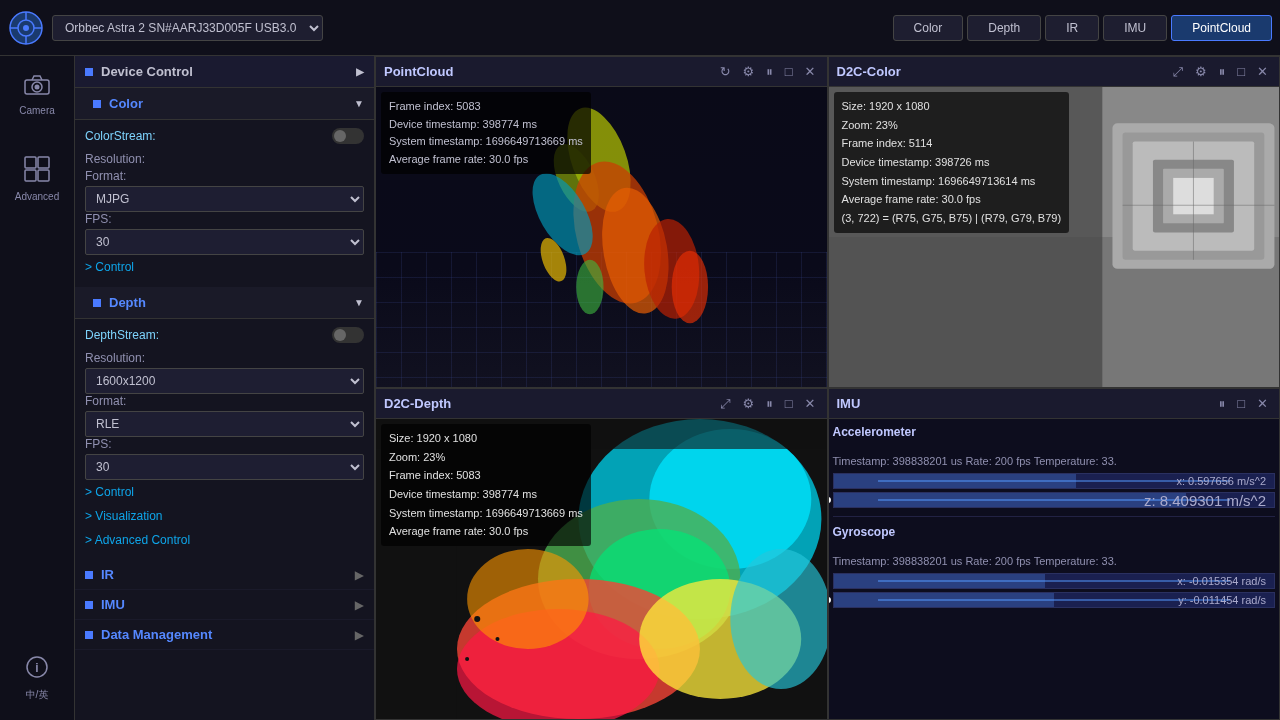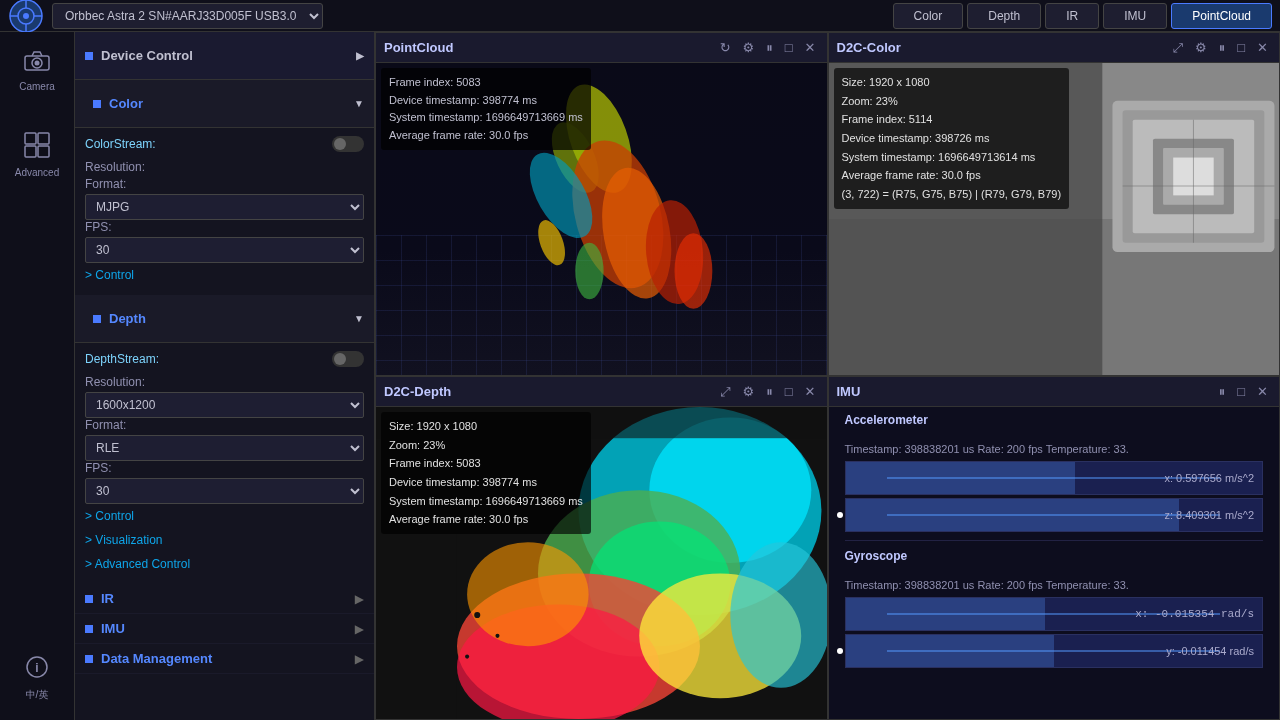--- a/index.html
+++ b/index.html
@@ -10,21 +10,21 @@
       font-size: 12px;
       width: 1280px;
       height: 720px;
       overflow: hidden;
       display: flex;
       flex-direction: column;
     }
     
     .topbar {
       background: #0f0f1a;
-      height: 32px;
+      height: 56px;
       display: flex;
       align-items: center;
       padding: 0 8px;
       border-bottom: 1px solid #333;
       flex-shrink: 0;
     }
     .logo {
       width: 36px;
       height: 36px;
       margin-right: 8px;
@@ -99,21 +99,21 @@
     .control-panel {
       width: 300px;
       background: #141420;
       overflow-y: auto;
       border-right: 1px solid #333;
       flex-shrink: 0;
     }
     .section-header {
       display: flex;
       align-items: center;
-      padding: 16px 10px;
+      padding: 8px 10px;
       background: #1a1a30;
       border-bottom: 1px solid #333;
       cursor: pointer;
       font-size: 13px;
       font-weight: bold;
     }
     .section-header .sq {
       width: 8px;
       height: 8px;
       background: #4a7aff;
@@ -270,21 +270,21 @@
       background: rgba(0,0,0,0.65);
       padding: 5px 8px;
       border-radius: 3px;
       line-height: 1.7;
       font-size: 11px;
       color: #e0e0e0;
     }
     
     .imu-content {
       background: #0d0d1e;
-      padding: 6px 16px;
+      padding: 6px 4px;
       overflow-y: auto;
       height: 100%;
     }
     .imu-section-title {
       color: #c0c8ff;
       font-size: 12px;
       margin-bottom: 4px;
       font-weight: bold;
     }
     .imu-meta {
@@ -293,21 +293,21 @@
       margin-bottom: 6px;
       margin-top: 16px;
     }
     .imu-channel-row {
       display: flex;
       align-items: center;
       margin-bottom: 3px;
     }
     .imu-channel-bar {
       flex: 1;
-      height: 34px;
+      height: 16px;
       background: #1a2050;
       border: 1px solid #2a3060;
       position: relative;
       overflow: hidden;
     }
     .imu-channel-fill {
       position: absolute;
       top: 0;
       left: 0;
       height: 100%;
@@ -654,34 +654,34 @@
               <div style="position:absolute;top:50%;right:8px;transform:translateY(-50%);font-size:11px;color:#aaaacc;">x: 0.597656 m/s^2</div>
             </div>
           </div>
 
 
           <div class="imu-channel-row" style="position:relative;">
             <div style="position:absolute;left:-8px;top:50%;transform:translateY(-50%);width:6px;height:6px;background:#fff;border-radius:50%;z-index:2;"></div>
             <div class="imu-channel-bar">
               <div class="imu-channel-fill" style="width:80%;"></div>
               <div class="imu-channel-line"></div>
-              <div style="position:absolute;top:50%;right:8px;transform:translateY(-50%);font-size:11px;color:#aaaacc;">z: 8.409301 m/s^2</div>
+              <div style="position:absolute;top:50%;right:8px;transform:translateY(-50%);font-size:15px;color:#aaaacc;">z: 8.409301 m/s^2</div>
             </div>
           </div>
 
           <hr class="imu-separator">
 
           <div class="imu-section-title">Gyroscope</div>
           <div class="imu-meta">Timestamp: 398838201 us   Rate: 200 fps   Temperature: 33.</div>
 
           <div class="imu-channel-row">
             <div class="imu-channel-bar">
               <div class="imu-channel-fill" style="width:48%;"></div>
               <div class="imu-channel-line"></div>
-              <div style="position:absolute;top:50%;right:8px;transform:translateY(-50%);font-size:11px;color:#aaaacc;font-family:Liberation Mono, monospace;">x: -0.015354 rad/s</div>
+              <div style="position:absolute;top:50%;right:8px;transform:translateY(-50%);font-size:11px;color:#aaaacc;">x: -0.015354 rad/s</div>
             </div>
           </div>
 
           <div class="imu-channel-row" style="position:relative;">
             <div style="position:absolute;left:-8px;top:50%;transform:translateY(-50%);width:6px;height:6px;background:#fff;border-radius:50%;z-index:2;"></div>
             <div class="imu-channel-bar">
               <div class="imu-channel-fill" style="width:50%;"></div>
               <div class="imu-channel-line"></div>
               <div style="position:absolute;top:50%;right:8px;transform:translateY(-50%);font-size:11px;color:#aaaacc;">y: -0.011454 rad/s</div>
             </div>

